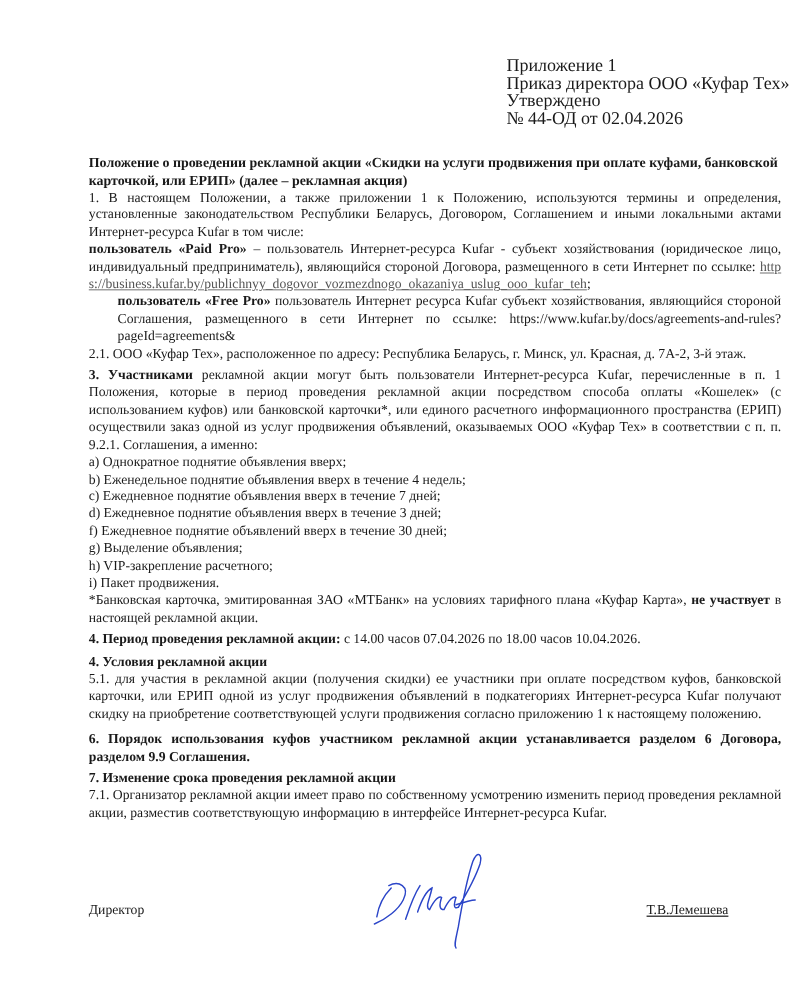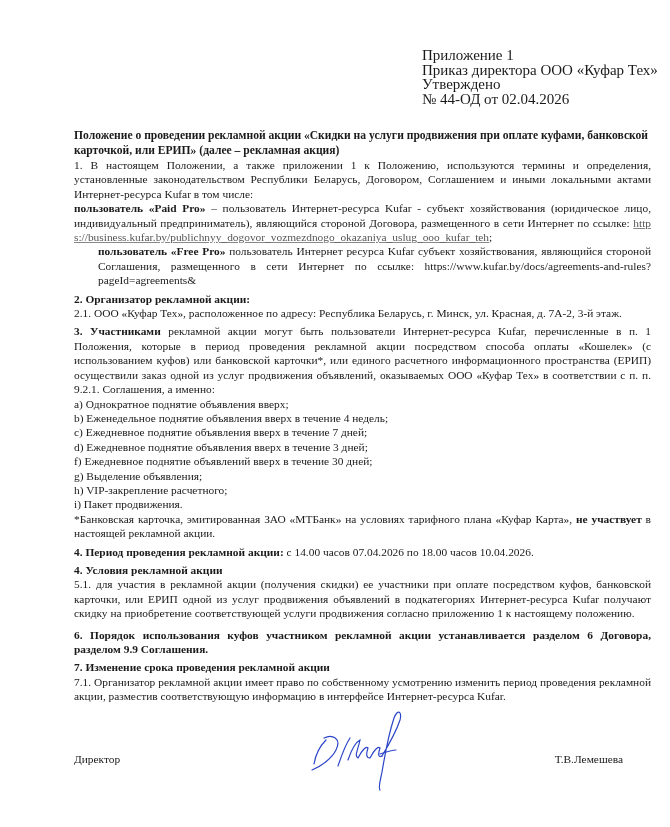--- a/index.html
+++ b/index.html
@@ -22,41 +22,40 @@
     .p { text-align: justify; margin: 0; }
     .gap { margin-top: 4px; }
     .gap2 { margin-top: 7px; }
     b { font-weight: bold; }
     .link { color: #555; text-decoration: underline; text-decoration-color: #888; }
     .list-item { margin: 0; }
     .signature-row {
       position: absolute; left: 74px; top: 752px; width: 577px; height: 30px;
     }
     .sig-role { position: absolute; left: 0; top: 0; }
-    .sig-name { position: absolute; right: 28px; top: 0; }
+    .sig-name { position: absolute; right: 44px; top: 0; text-decoration: underline; }
     .sig-mark { position: absolute; left: 228px; top: -60px; width: 110px; height: 100px; }
   </style>
 </head>
 <body>
 
 <div class="approval">
   <div>Приложение 1</div>
   <div>Приказ директора ООО «Куфар Тех»</div>
   <div>Утверждено</div>
   <div>№ 44-ОД от 02.04.2026</div>
 </div>
 
 <div class="title">Положение о проведении рекламной акции «Скидки на услуги продвижения при оплате куфами, банковской карточкой, или ЕРИП» (далее – рекламная акция)</div>
 
 <div class="content">
   <p class="p">1. В настоящем Положении, а также приложении 1 к Положению, используются термины и определения, установленные законодательством Республики Беларусь, Договором, Соглашением и иными локальными актами Интернет-ресурса Kufar в том числе:</p>
   <p class="p"><b>пользователь «Paid Pro»</b><span> – пользователь Интернет-ресурса Kufar - субъект хозяйствования (юридическое лицо, индивидуальный предприниматель), являющийся стороной Договора, размещенного в сети Интернет по ссылке: </span><span class="link" style="word-break: break-all;">https://business.kufar.by/publichnyy_dogovor_vozmezdnogo_okazaniya_uslug_ooo_kufar_teh</span><span>;</span></p>
   <p class="p" style="word-break: break-word; margin-left: 24px;"><b>пользователь «Free Pro»</b><span>   пользователь Интернет ресурса Kufar   субъект хозяйствования, являющийся стороной Соглашения, размещенного в сети Интернет по ссылке: https://www.kufar.by/docs/agreements-and-rules?pageId=agreements&amp;</span></p>
 
-  <p class="p gap"><b>2. Организатор рекламной акции:</b></p>
   <p class="p">2.1. ООО «Куфар Тех», расположенное по адресу: Республика Беларусь, г. Минск, ул. Красная, д. 7А-2, 3-й этаж.</p>
 
   <p class="p gap"><b>3. Участниками</b><span> рекламной акции могут быть пользователи Интернет-ресурса Kufar, перечисленные в п. 1 Положения, которые в период проведения рекламной акции посредством способа оплаты «Кошелек» (с использованием куфов) или банковской карточки*, или единого расчетного информационного пространства (ЕРИП) осуществили заказ одной из услуг продвижения объявлений, оказываемых ООО «Куфар Тех» в соответствии с п. п. 9.2.1. Соглашения, а именно:</span></p>
   <div>
     <p class="list-item">a) Однократное поднятие объявления вверх;</p>
     <p class="list-item">b) Еженедельное поднятие объявления вверх в течение 4 недель;</p>
     <p class="list-item">c) Ежедневное поднятие объявления вверх в течение 7 дней;</p>
     <p class="list-item">d) Ежедневное поднятие объявления вверх в течение 3 дней;</p>
     <p class="list-item">f) Ежедневное поднятие объявлений вверх в течение 30 дней;</p>
     <p class="list-item">g) Выделение объявления;</p>

